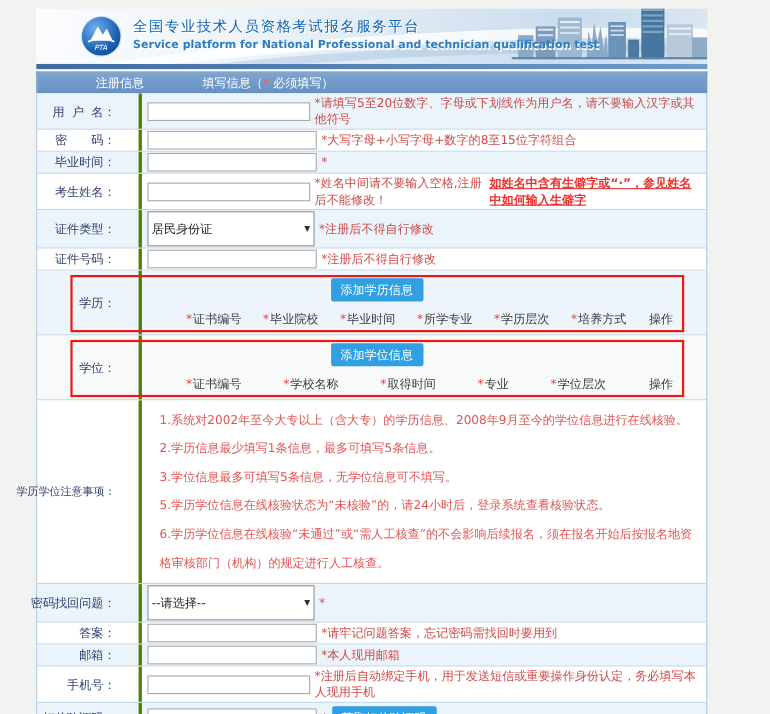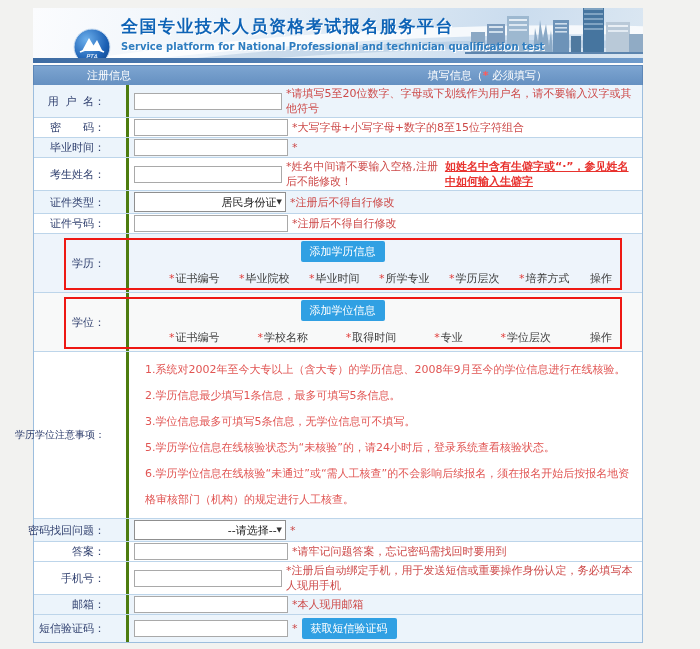--- a/index.html
+++ b/index.html
@@ -16,51 +16,51 @@
     background:linear-gradient(105deg,#fbfcfe 0%,#eef4fa 30%,#dde9f4 55%,#cadcee 78%,#dbe7f2 100%);
   }
   .banner::before{
     content:"";position:absolute;left:-120px;top:22px;width:950px;height:110px;
     border-radius:50%;border-top:10px solid rgba(255,255,255,.8);transform:rotate(-3deg);
   }
   .banner::after{
     content:"";position:absolute;left:-80px;top:34px;width:950px;height:120px;
     border-radius:50%;border-top:8px solid rgba(150,180,212,.35);transform:rotate(-2deg);
   }
-  .logo{position:absolute;left:40px;top:20px;width:38px;height:38px;z-index:2;}
+  .logo{position:absolute;left:40px;top:6px;width:38px;height:38px;z-index:2;}
   .titles{position:absolute;left:88px;top:7px;z-index:2;white-space:nowrap;}
-  .title-cn{font-size:17px;font-weight:bold;color:#0e63b6;letter-spacing:1.5px;text-shadow:1px 1px 0 #fff;}
+  .title-cn{font-size:13px;font-weight:normal;color:#0e63b6;letter-spacing:1.5px;text-shadow:1px 1px 0 #fff;}
   .title-en{font-size:10px;font-weight:bold;color:#2e7dc0;margin-top:3px;text-shadow:1px 1px 0 #fff;}
   .skyline{position:absolute;right:0;bottom:0;z-index:1;}
   .banner-bar{height:5px;background:linear-gradient(90deg,#3e6ca3,#6f9bcb);}
   .banner-gap{height:2px;background:#fdfdfd;}
 
   
   .thead{display:flex;height:20px;align-items:center;
     background:linear-gradient(#7da5d1,#6590c1);color:#fff;font-size:11px;
     border:1px solid #5d87b8;border-bottom:none;box-sizing:border-box;}
   .thead .h-left{width:150px;text-align:center;}
-  .thead .h-right{flex:1;text-align:right;padding-right:95px;}
+  .thead .h-right{flex:1;text-align:left;padding-right:95px;}
   .thead .star{color:#ff5a5a;font-weight:bold;}
 
   .tbl{border:1px solid #9dbede;border-top:none;background:#fff;box-sizing:border-box;}
   .row{display:flex;border-bottom:1px solid #bdd5ea;background:#fff;font-size:11px;position:relative;}
   .row:last-child{border-bottom:none;}
   .row.alt{background:#ecf4fb;}
   .row.sect1{background:#eef4fb;}
   .row.sect2{background:#f8f9f9;}
   .lbl{width:95px;flex:none;border-right:3px solid #4d7c0f;display:flex;align-items:center;
     justify-content:flex-end;padding:0 21px 0 0;color:#2f3f6e;box-sizing:border-box;min-height:18px;white-space:nowrap;font-family:Liberation Mono, monospace;}
   .lbl.small{font-size:10px;}
   .val{flex:1;display:flex;align-items:center;padding:1px 4px 1px 5px;gap:4px;min-height:17px;}
   input.txt{width:148px;height:13px;border:1px solid #a9a9a9;font-size:11px;padding:1px 2px;background:#fff;}
   .hint{color:#cd4a49;}
   a.rlink{color:#e8322e;font-weight:bold;text-decoration:underline;cursor:pointer;}
-  .sel{width:152px;height:20px;border:1px solid #8f8f8f;background:#fff;display:flex;
-    align-items:center;justify-content:flex-end;padding:0 3px;box-sizing:border-box;cursor:pointer;color:#222;}
+  .sel{width:152px;height:32px;border:1px solid #8f8f8f;background:#fff;display:flex;
+    align-items:center;justify-content:space-between;padding:0 3px;box-sizing:border-box;cursor:pointer;color:#222;}
   .sel .arrow{font-size:7px;color:#333;}
 
   
   .sect-val{flex:1;display:flex;flex-direction:column;padding:5px 0 3px 0;}
   .red-box{position:absolute;left:30px;right:20px;top:4px;bottom:2px;border:2px solid #ee1813;pointer-events:none;z-index:3;}
   .add-wrap{text-align:center;padding:2px 86px 3px 0;}
   .btn-blue{display:inline-block;background:#30a0e3;color:#fff;border:none;border-radius:2px;
     padding:3px 9px;font-size:11px;cursor:pointer;font-family:inherit;}
   .cols{display:flex;justify-content:space-between;padding:6px 30px 3px 40px;color:#3c3c3c;}
   .cols .star{color:#e23c39;margin-right:1px;}
@@ -246,33 +246,33 @@
     </div>
 
     <div class="row">
       <div class="lbl">答案：</div>
       <div class="val">
         <input class="txt" type="text" style="">
         <span class="hint">*请牢记问题答案，忘记密码需找回时要用到</span>
       </div>
     </div>
 
+    <div class="row alt">
+      <div class="lbl">邮箱：</div>
+      <div class="val">
+        <input class="txt" type="text" style="">
+        <span class="hint">*本人现用邮箱</span>
+      </div>
+    </div>
+
     <div class="row">
       <div class="lbl">手机号：</div>
       <div class="val">
         <input class="txt" type="text" style="">
         <span class="hint">*注册后自动绑定手机，用于发送短信或重要操作身份认定，务必填写本人现用手机</span>
-      </div>
-    </div>
-
-    <div class="row alt">
-      <div class="lbl">邮箱：</div>
-      <div class="val">
-        <input class="txt" type="text" style="">
-        <span class="hint">*本人现用邮箱</span>
       </div>
     </div>
 
     <div class="row alt">
       <div class="lbl">短信验证码：</div>
       <div class="val" style="padding-top:3px;padding-bottom:3px;">
         <input class="txt" type="text" style="">
         <span class="hint">*</span>
         <button class="btn-blue">获取短信验证码</button>
       </div>

